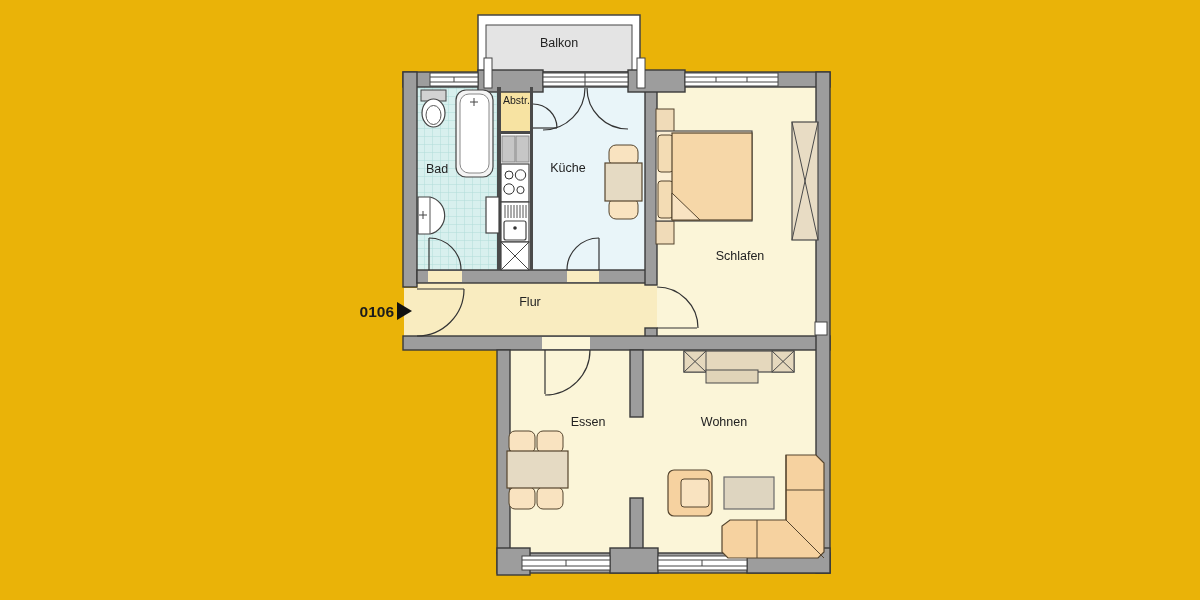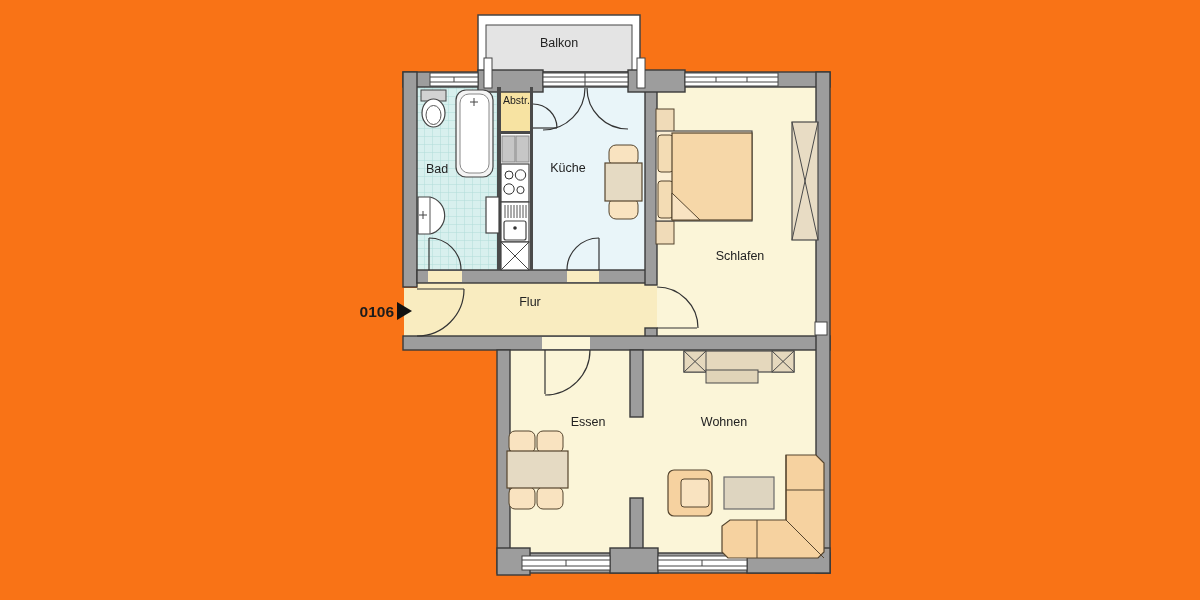--- a/index.html
+++ b/index.html
@@ -1,16 +1,16 @@
 <!DOCTYPE html>
 <html><head>
 <meta charset="utf-8">
 <style>
   html,body{margin:0;padding:0;background:#ffffff;}
-  .stage{position:relative;width:1200px;height:600px;background:#f97316;overflow:hidden;
+  .stage{position:relative;width:1200px;height:600px;background:#eab308;overflow:hidden;
          font-family:"Liberation Sans", sans-serif;}
   svg{position:absolute;left:0;top:0;}
   text{fill:#222222;font-family:"Liberation Sans", sans-serif;}
   .room-label{font-size:12.5px;}
   .small-label{font-size:10.5px;}
   .unit-label{font-size:15.5px;font-weight:bold;fill:#1c1c1c;}
   .wall{fill:#9d9d9d;stroke:#3a3a3a;stroke-width:1.4;}
   .thinwall{fill:#4a4a4a;stroke:none;}
   .door{fill:none;stroke:#333333;stroke-width:1.2;}
   .winline{stroke:#444444;stroke-width:1;}

